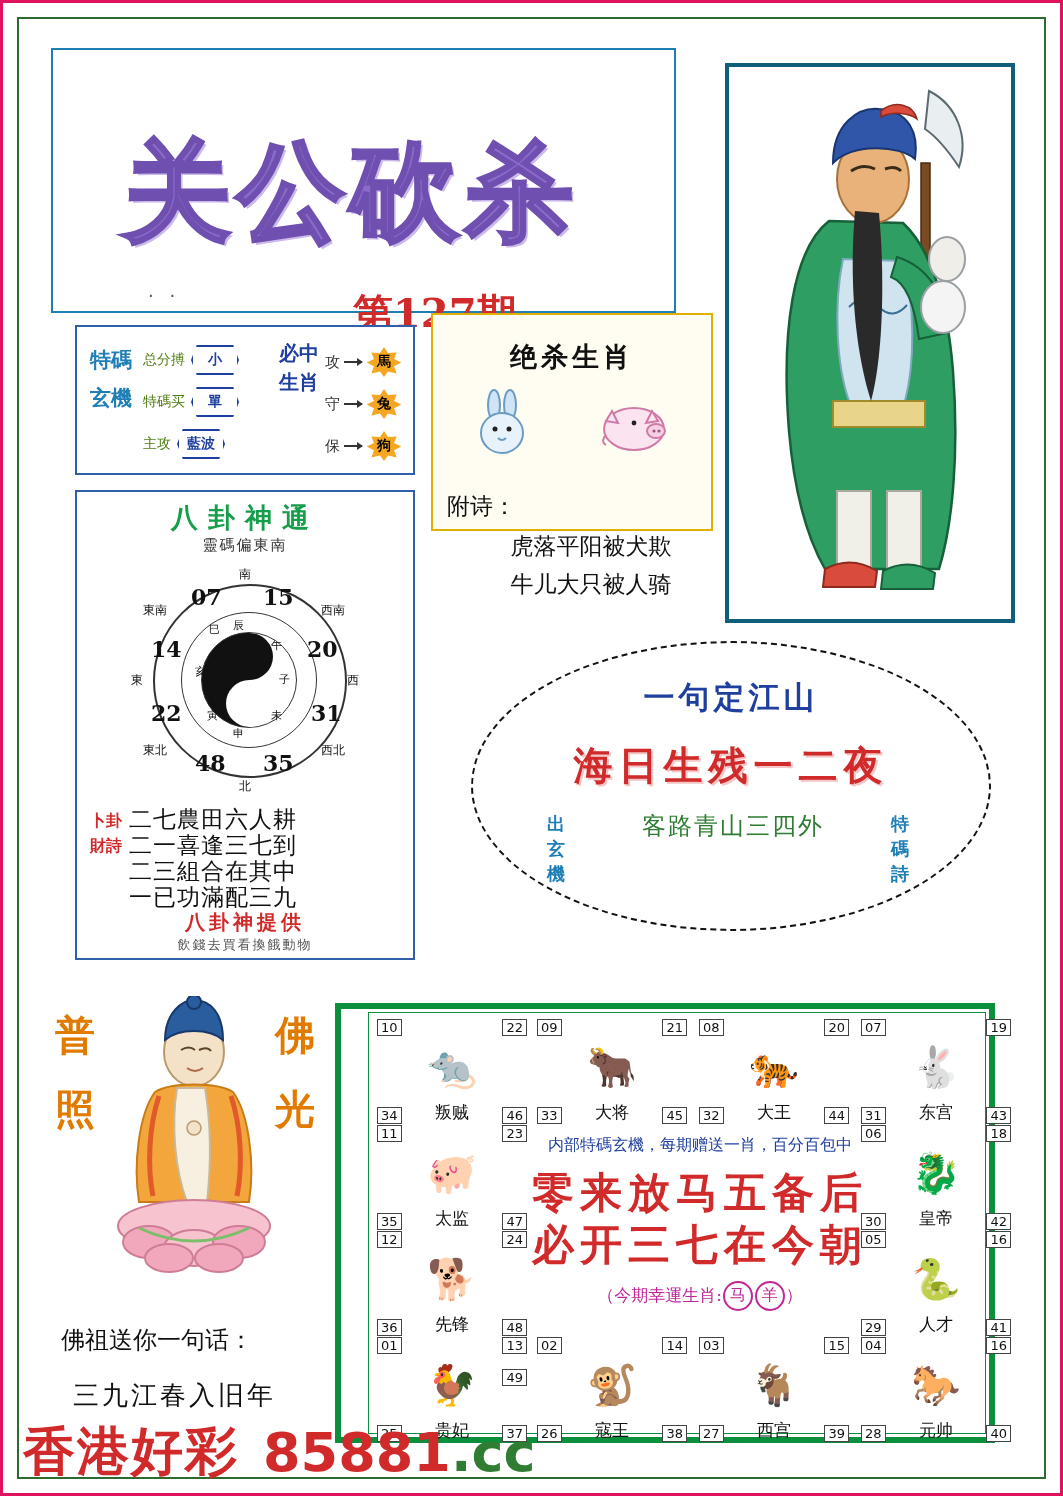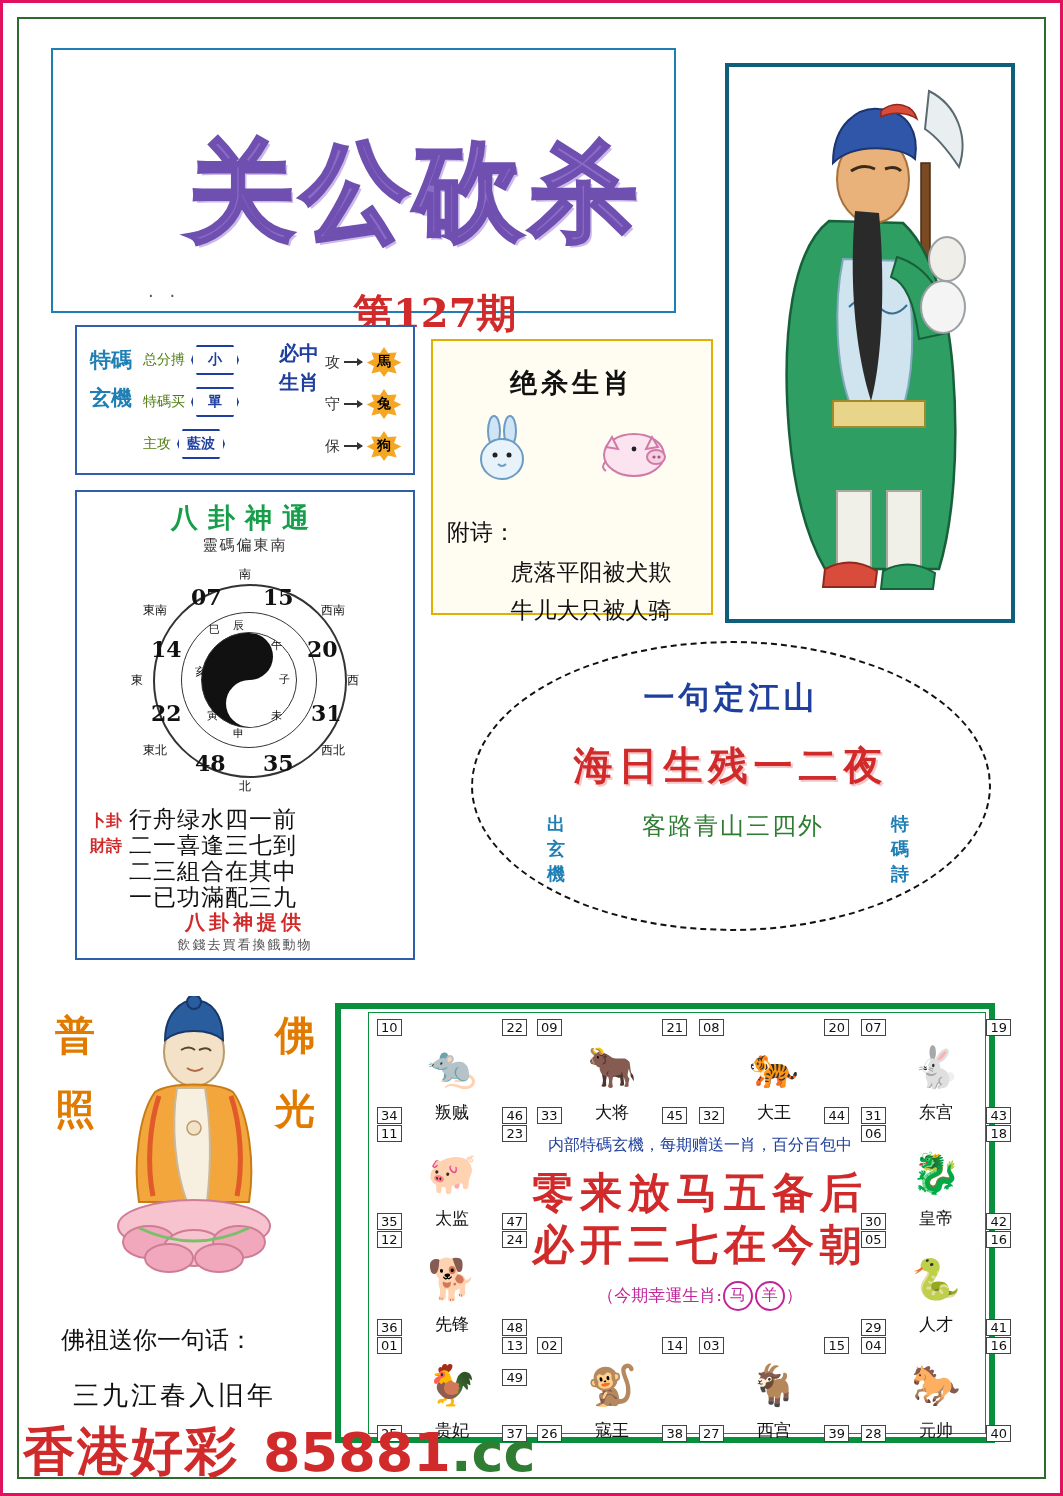--- a/index.html
+++ b/index.html
@@ -20,21 +20,21 @@
     border:2px solid #2d6a2d;
     box-sizing:border-box;
   }
 
   
   .title-box{
     position:absolute;left:48px;top:45px;width:625px;height:265px;
     border:2px solid #1f7fb5;background:#fff;box-sizing:border-box;
   }
   .main-title{
-    position:absolute;left:70px;top:70px;width:520px;text-align:right;
+    position:absolute;left:70px;top:70px;width:520px;text-align:left;
     font-family:"DejaVu Sans","Liberation Sans",sans-serif;
     font-weight:bold;font-size:108px;letter-spacing:6px;
     color:#8a6cc8;
     -webkit-text-stroke:3px #6f4fb0;
     text-shadow:3px 3px 0 #cbb9ea,-1px -1px 0 #f0e9fb;
   }
   .issue{
     position:absolute;left:300px;top:236px;width:320px;
     font-size:40px;font-weight:bold;color:#d12a2a;
     font-family:"DejaVu Serif","Liberation Serif",serif;
@@ -130,21 +130,21 @@
     font-family:"DejaVu Serif","Liberation Serif",serif;
   }
   .bagua-foot2{
     position:absolute;left:0;top:444px;width:100%;text-align:center;
     font-size:13px;color:#555;letter-spacing:2px;
     font-family:"DejaVu Serif","Liberation Serif",serif;
   }
 
   
   .juesha-box{
-    position:absolute;left:428px;top:336px;width:282px;height:276px;
+    position:absolute;left:428px;top:310px;width:282px;height:218px;
     border:2px solid #e0b000;background:#fffdf2;box-sizing:border-box;
   }
   .juesha-title{
     position:absolute;left:0;top:24px;width:100%;text-align:center;
     font-size:27px;font-weight:bold;color:#111;letter-spacing:4px;
     font-family:"DejaVu Serif","Liberation Serif",serif;
   }
   .juesha-animals{position:absolute;left:0;top:74px;width:100%;display:flex;justify-content:center;gap:58px;}
   .fushi{
     position:absolute;left:14px;top:176px;font-size:23px;color:#111;
@@ -366,21 +366,21 @@
       <div class="cbr" style="left:142px;top:78px;">午</div>
       <div class="cbr" style="left:142px;top:148px;">未</div>
       <div class="cbr" style="left:104px;top:166px;">申</div>
       <div class="cbr" style="left:78px;top:148px;">寅</div>
       <div class="cbr" style="left:66px;top:104px;">亥</div>
       <div class="cbr" style="left:150px;top:112px;">子</div>
     </div>
 
     <div class="poem-label">卜卦財詩</div>
     <div class="poem-lines">
-      <div>行舟绿水四一前</div>
+      <div>二七農田六人耕</div>
       <div>二一喜逢三七到</div>
       <div>二三組合在其中</div>
       <div>一已功滿配三九</div>
     </div>
     <div class="bagua-foot">八卦神提供</div>
     <div class="bagua-foot2">飲錢去買看換餓動物</div>
   </div>
 
   <div class="juesha-box">
     <div class="juesha-title">绝杀生肖</div>

